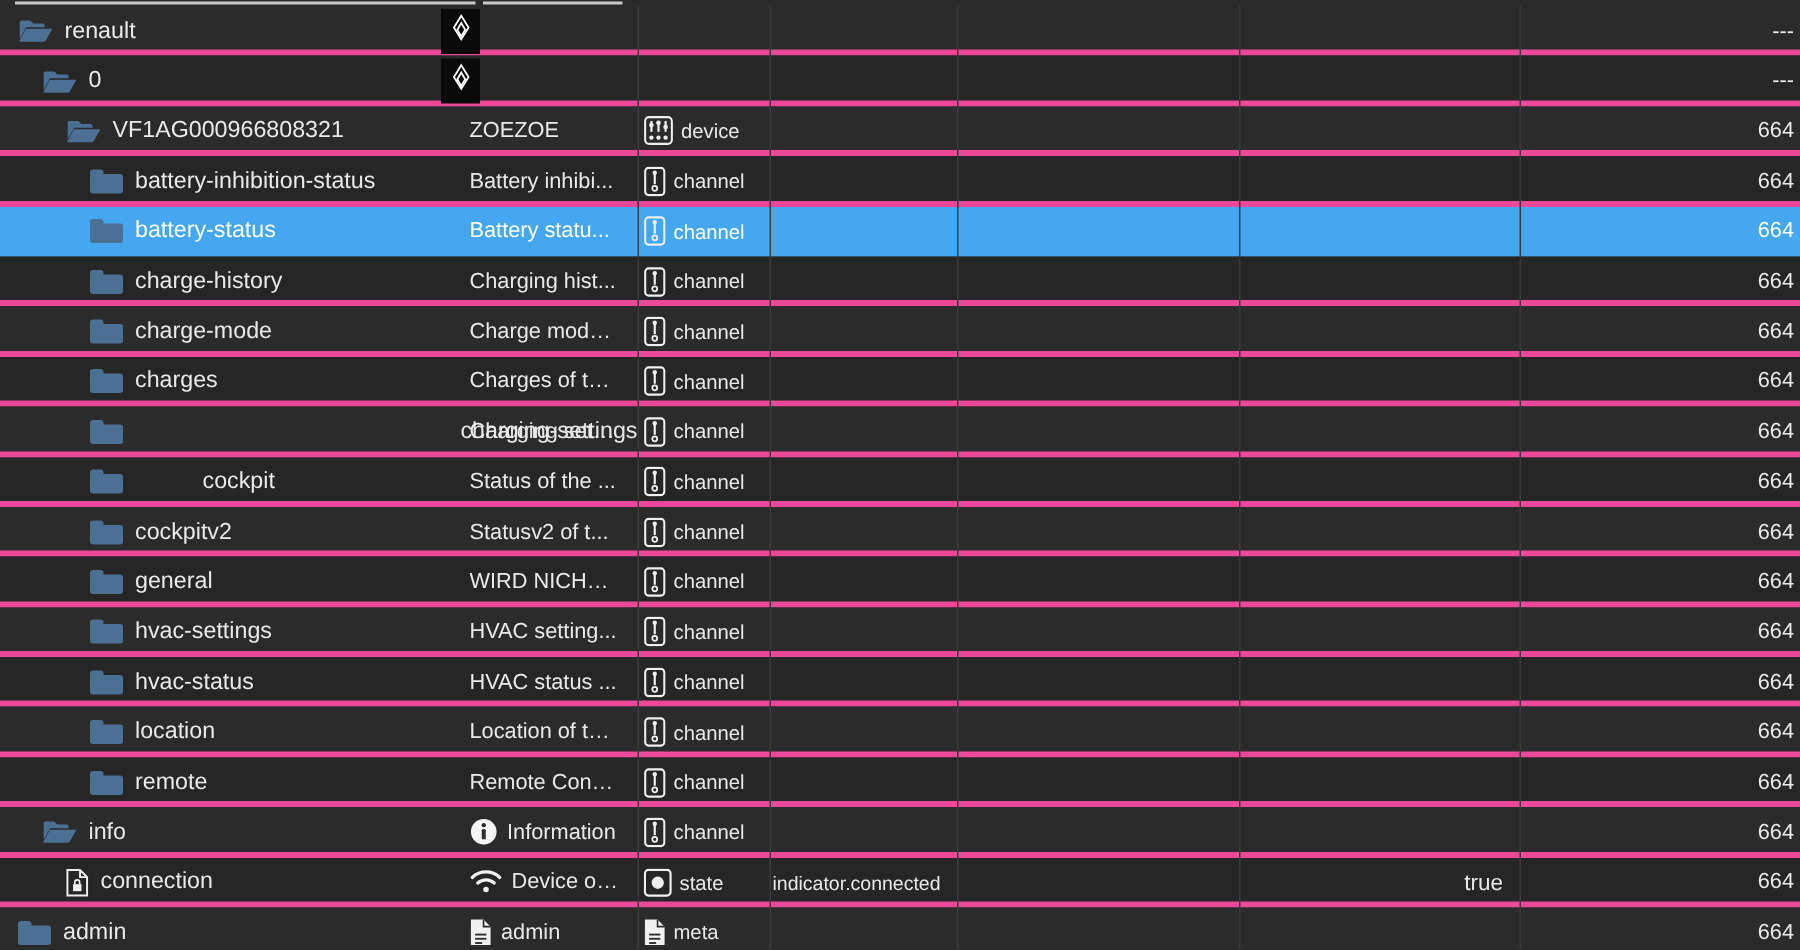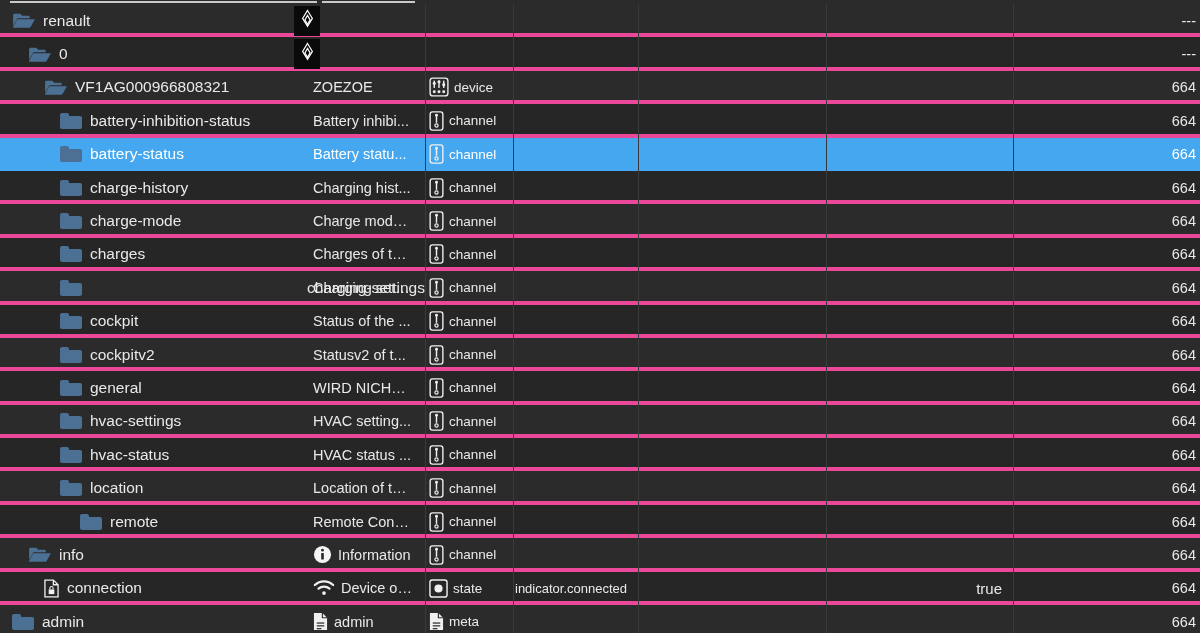--- a/index.html
+++ b/index.html
@@ -320,21 +320,21 @@
               <circle cx="8" cy="16" r="1.8" fill="none" stroke="#f0f0f0" stroke-width="1.3"></circle>
             </svg>
           </span>
           <span>channel</span>
         </div>
         <div class="cell c-ident"></div>
         <div class="cell c-val"></div>
         <div class="cell c-num">664</div>
       </div>
       <div class="row alt">
-        <div class="cell c-name" style="padding-left: 60px;">
+        <div class="cell c-name" style="padding-left: 60px; gap: 45px;">
           <span class="folder">
             <span class="tab"></span>
             <span class="body"></span>
           </span>
           <span class="lbl">cockpit</span>
         </div>
         <div class="cell c-desc">
           <span class="dtxt">Status of the ...</span>
         </div>
         <div class="cell c-type">
@@ -476,21 +476,21 @@
               <circle cx="8" cy="16" r="1.8" fill="none" stroke="#f0f0f0" stroke-width="1.3"></circle>
             </svg>
           </span>
           <span>channel</span>
         </div>
         <div class="cell c-ident"></div>
         <div class="cell c-val"></div>
         <div class="cell c-num">664</div>
       </div>
       <div class="row alt">
-        <div class="cell c-name" style="padding-left: 60px; margin-left: 20px;">
+        <div class="cell c-name" style="padding-left: 60px;">
           <span class="folder">
             <span class="tab"></span>
             <span class="body"></span>
           </span>
           <span class="lbl">remote</span>
         </div>
         <div class="cell c-desc">
           <span class="dtxt">Remote Contr...</span>
         </div>
         <div class="cell c-type">

